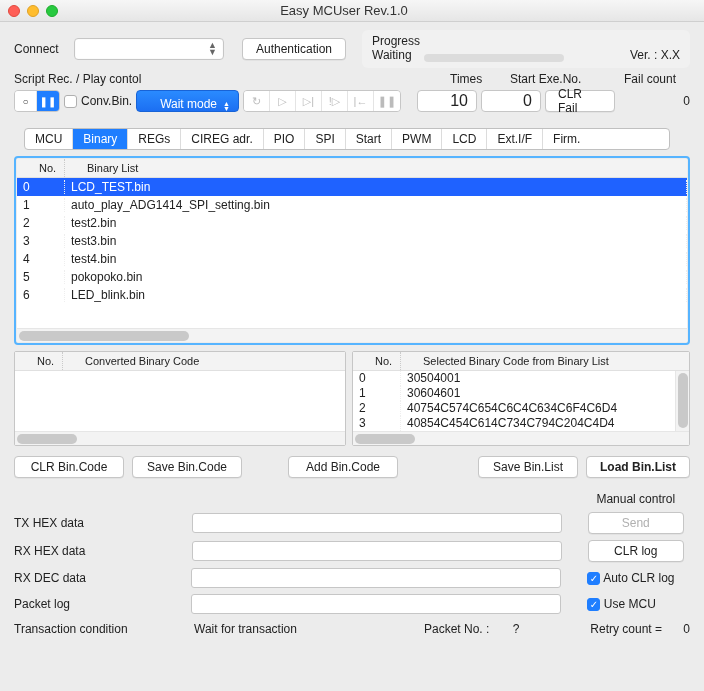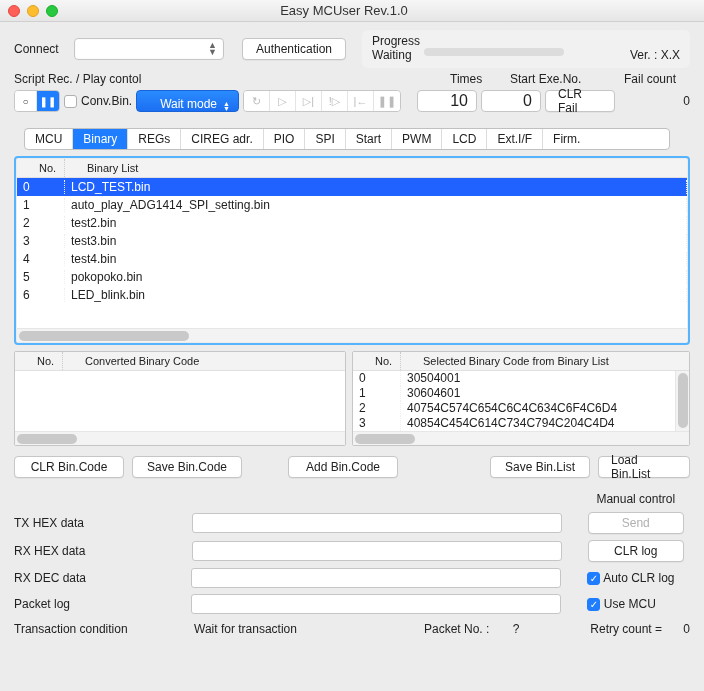--- a/index.html
+++ b/index.html
@@ -115,21 +115,21 @@
   <div class="row">
     <span class="label" style="width:56px">Connect</span>
     <div class="combo" style="width:150px">
       <span style="font-size:9px; color:#666; line-height:7px;">▲<br>▼</span>
     </div>
     <div style="width:10px"></div>
     <div class="btn" style="width:104px">Authentication</div>
     <div style="width:8px"></div>
     <div class="progress-box">
       <div>Progress</div>
-      <div style="display:flex; align-items:flex-start; gap:12px;">
+      <div style="display:flex; align-items:flex-end; gap:12px;">
         <span>Waiting</span>
         <span class="pbar"></span>
         <span style="margin-left:auto">Ver. : X.X</span>
       </div>
     </div>
   </div>
 
   <div class="row" style="margin-top:4px;">
     <span style="flex:0 0 432px">Script Rec. / Play contol</span>
     <span style="width:56px">Times</span>
@@ -270,21 +270,21 @@
     </div>
   </div>
 
   <div class="btnrow">
     <div class="btn" style="width:110px">CLR Bin.Code</div>
     <div class="btn" style="width:110px">Save Bin.Code</div>
     <div style="width:30px"></div>
     <div class="btn" style="width:110px">Add Bin.Code</div>
     <div style="flex:1"></div>
     <div class="btn" style="width:100px">Save Bin.List</div>
-    <div class="btn" style="width:92px; font-weight:400">Load Bin.List</div>
+    <div class="btn" style="width:104px; font-weight:700">Load Bin.List</div>
   </div>
 
   <div class="lowgrid">
     <div class="lr">
       <div class="ll"></div>
         <div style="flex:0 0 370px"></div>
       <div class="side">Manual control</div>
     </div>
     <div class="lr">
       <div class="ll">TX HEX data</div>

